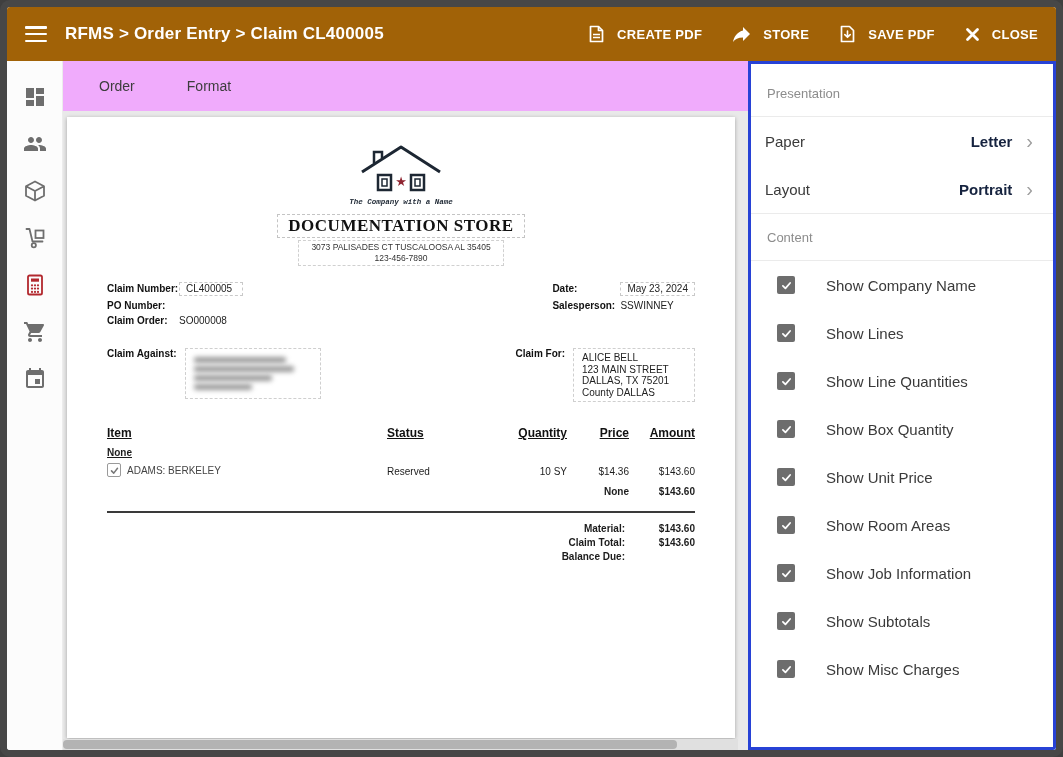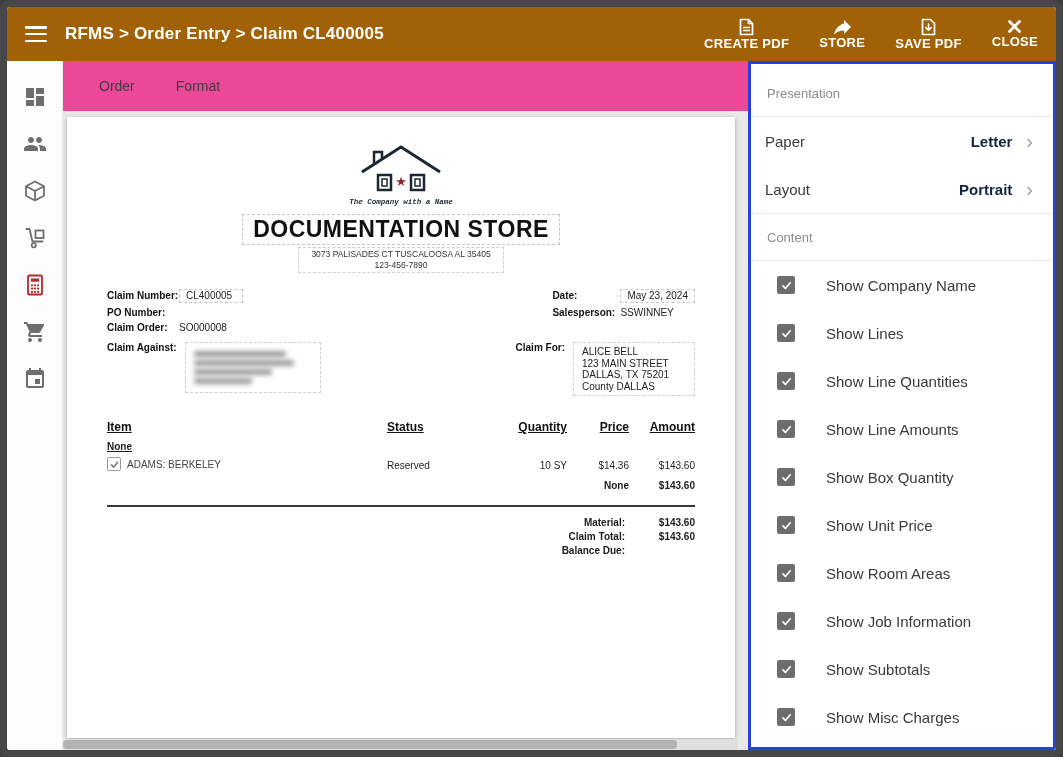--- a/index.html
+++ b/index.html
@@ -6,53 +6,53 @@
   body{width:1063px;height:757px;background:#3f3f3f;font-family:"Liberation Sans",sans-serif;overflow:hidden;position:relative;}
   .frame{position:absolute;inset:0;background:#474747;border-radius:10px;padding:7px;box-sizing:border-box;}
   .app{width:100%;height:100%;display:flex;flex-direction:column;background:#fff;border-radius:3px;overflow:hidden;}
 
   
   .topbar{height:54px;flex:0 0 54px;background:#a16207;display:flex;align-items:center;padding:0 18px 0 18px;color:#fff;}
   .hamburger{width:22px;height:16px;display:flex;flex-direction:column;justify-content:space-between;cursor:pointer;margin-right:18px;flex:0 0 auto;}
   .hamburger span{height:2.5px;background:#fff;border-radius:1px;}
   .title{font-size:17px;font-weight:bold;letter-spacing:.2px;white-space:nowrap;}
   .actions{margin-left:auto;display:flex;align-items:center;gap:30px;}
-  .action{display:flex;align-items:center;gap:0;font-size:13px;font-weight:bold;cursor:pointer;white-space:nowrap;letter-spacing:.3px;flex-direction:column;}
+  .action{display:flex;align-items:center;gap:12px;font-size:13px;font-weight:bold;cursor:pointer;white-space:nowrap;letter-spacing:.3px;}
   .action svg{display:block;}
 
   
   .body{flex:1;display:flex;min-height:0;position:relative;}
 
   .sidebar{flex:0 0 55px;background:#fcfcfc;border-right:1px solid #ececec;display:flex;flex-direction:column;align-items:center;padding-top:24px;gap:23px;}
   .side-icon{width:24px;height:24px;cursor:pointer;display:flex;align-items:center;justify-content:center;}
   .side-icon svg{width:24px;height:24px;display:block;}
 
   .main{flex:1;display:flex;flex-direction:column;min-width:0;background:#fff;}
-  .tabs{height:50px;flex:0 0 50px;display:flex;align-items:center;gap:41px;padding-left:36px;background:#ec4899;}
+  .tabs{height:50px;flex:0 0 50px;display:flex;align-items:center;gap:52px;padding-left:36px;background:#f0abfc;}
   .tab{font-size:14px;color:#3d3d3d;cursor:pointer;}
 
   .doc-area{flex:1;background:#e9e9e9;padding:6px 0 12px 4px;position:relative;min-height:0;overflow:hidden;}
   .page{background:#fff;box-shadow:0 1px 4px rgba(0,0,0,.3);width:668px;height:100%;padding:14px 40px 0 40px;box-sizing:border-box;font-size:10px;color:#1c1c1c;}
 
   
   .logo-wrap{display:flex;flex-direction:column;align-items:center;margin-top:10px;}
   .tagline{font-family:Liberation Mono, monospace;font-style:italic;font-weight:bold;font-size:7.5px;color:#1d2733;margin-top:1px;}
-  .store-name{font-family:Liberation Sans, sans-serif;font-weight:bold;font-size:23px;letter-spacing:.5px;color:#111;text-align:center;margin:8px auto 2px auto;border:1px dashed #c4c4c4;width:max-content;padding:1px 10px;}
+  .store-name{font-family:Liberation Serif, serif;font-weight:bold;font-size:17px;letter-spacing:.5px;color:#111;text-align:center;margin:8px auto 2px auto;border:1px dashed #c4c4c4;width:max-content;padding:1px 10px;}
   .store-contact{width:max-content;margin:0 auto;text-align:center;border:1px dashed #d0d0d0;padding:1px 12px;color:#333;}
   .store-contact div{font-size:8.5px;line-height:11px;}
 
   .fields-row{display:flex;justify-content:space-between;margin-top:16px;}
   .field{display:flex;align-items:baseline;margin-bottom:4px;}
   .flabel{font-weight:bold;color:#111;}
   .fields-left .flabel{width:72px;flex:0 0 72px;}
   .fields-right .flabel{width:68px;flex:0 0 68px;}
   .fvalue{color:#222;}
   .dotted{border:1px dashed #c9c9c9;padding:0 6px 1px 6px;min-width:50px;}
 
-  .claims-row{display:flex;justify-content:space-between;margin-top:5px;align-items:flex-start;}
+  .claims-row{display:flex;justify-content:space-between;margin-top:18px;align-items:flex-start;}
   .claim-left,.claim-right{display:flex;align-items:flex-start;gap:8px;}
   .blurbox{border:1px dashed #cfcfcf;padding:5px 8px;width:118px;}
   .blurline{height:6px;background:#9a9a9a;border-radius:2px;margin:3px 0;filter:blur(2.5px);}
   .claimfor-box{border:1px dashed #cfcfcf;padding:3px 8px;width:104px;}
   .claimfor-box div{font-size:10px;line-height:11.5px;color:#222;}
 
   .tablegrid{display:grid;grid-template-columns:280px 110px 70px 62px 66px;margin-top:24px;align-items:baseline;}
   .th{font-weight:bold;text-decoration:underline;font-size:12px;color:#111;}
   .ra{text-align:right;}
   .group-label{margin-top:7px;font-weight:bold;text-decoration:underline;}
@@ -359,28 +359,20 @@
               </svg>
             </span>
           <span class="c-label">Show Line Quantities</span>
         </div>
         <div class="check-row">
           <span class="cb">
               <svg width="13" height="13" viewBox="0 0 18 18">
                 <path d="M4 9.5 7.5 13 14 5.5" fill="none" stroke="#fff" stroke-width="2.4" stroke-linecap="round" stroke-linejoin="round"></path>
               </svg>
             </span>
-          <span class="c-label">Show Line Amounts</span>
-        </div>
-        <div class="check-row">
-          <span class="cb">
-              <svg width="13" height="13" viewBox="0 0 18 18">
-                <path d="M4 9.5 7.5 13 14 5.5" fill="none" stroke="#fff" stroke-width="2.4" stroke-linecap="round" stroke-linejoin="round"></path>
-              </svg>
-            </span>
           <span class="c-label">Show Box Quantity</span>
         </div>
         <div class="check-row">
           <span class="cb">
               <svg width="13" height="13" viewBox="0 0 18 18">
                 <path d="M4 9.5 7.5 13 14 5.5" fill="none" stroke="#fff" stroke-width="2.4" stroke-linecap="round" stroke-linejoin="round"></path>
               </svg>
             </span>
           <span class="c-label">Show Unit Price</span>
         </div>

